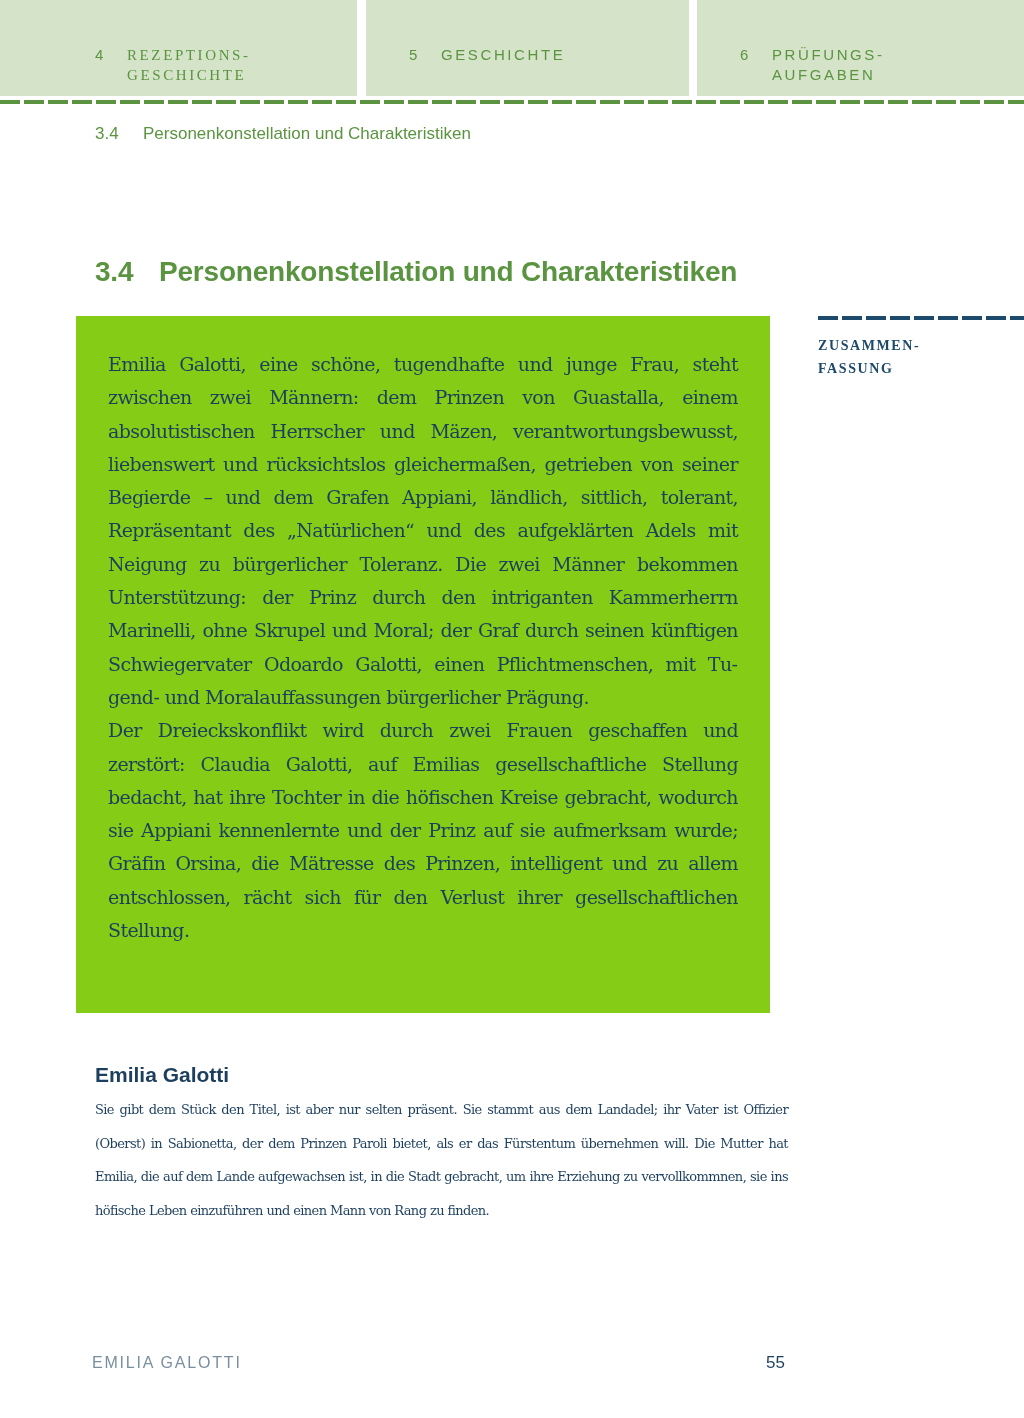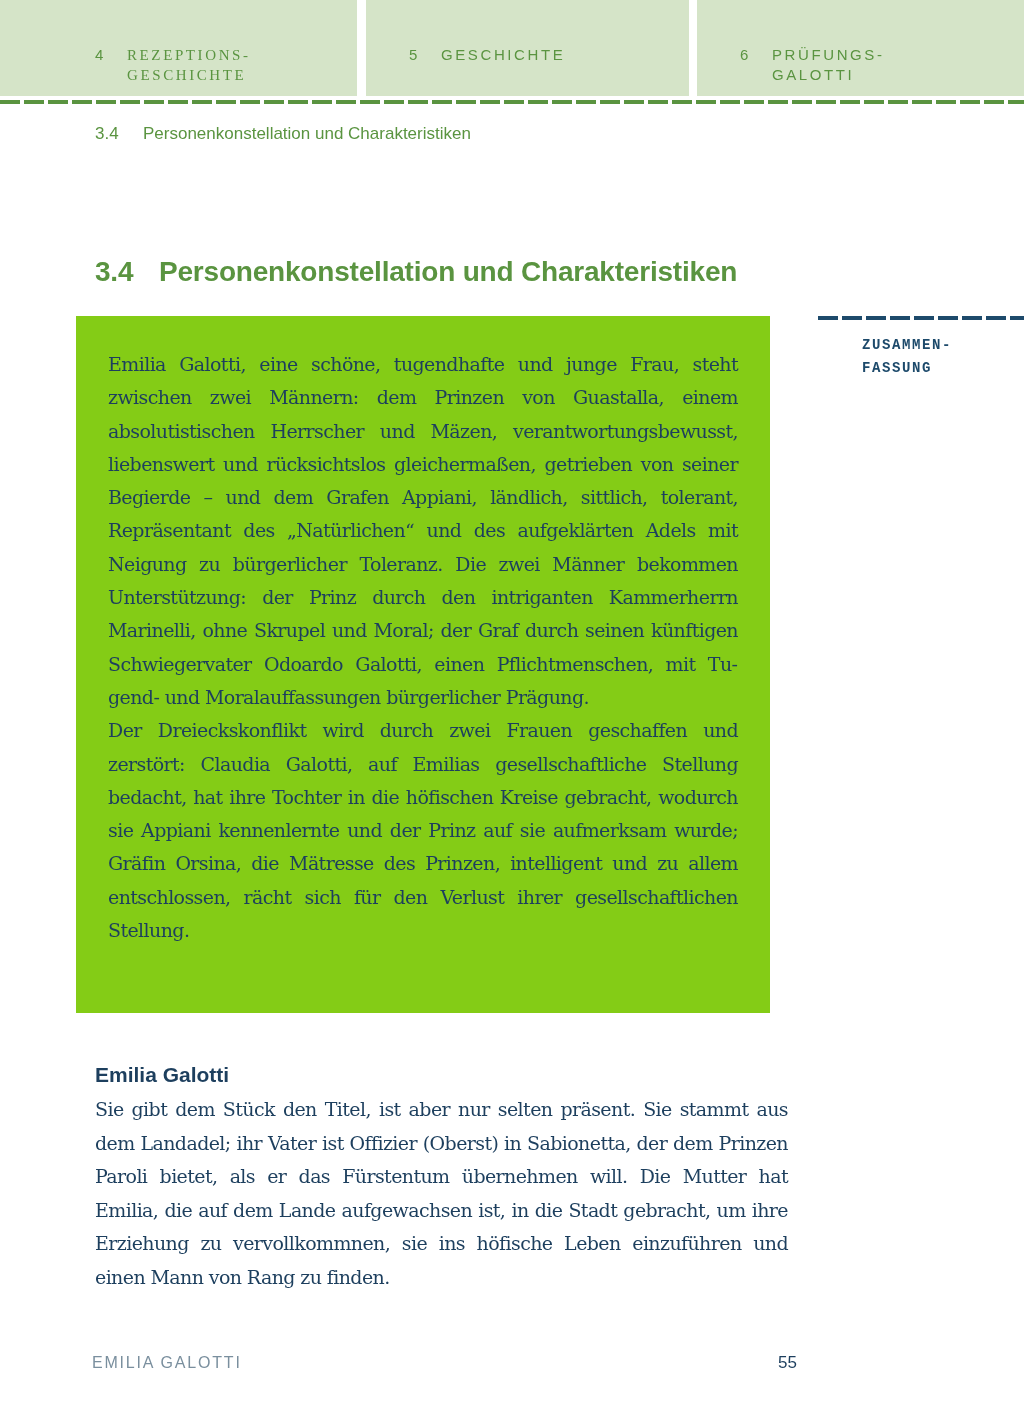--- a/index.html
+++ b/index.html
@@ -38,73 +38,73 @@
     color: #5a9440; letter-spacing: -0.2px;
   }
   .section-title .st-num { display: inline-block; width: 64px; }
 
   .margin-rule {
     position: absolute; left: 818px; top: 316px; width: 206px; height: 4px;
     background: repeating-linear-gradient(90deg, #1d4a6b 0 20px, transparent 20px 24px);
   }
   .margin-label {
     position: absolute; left: 818px; top: 334px;
-    font-family: Liberation Mono, monospace; font-size: 14px; font-weight: bold;
-    color: #1d4a6b; letter-spacing: 1.6px; line-height: 23px; white-space: pre-line; margin-left: 44px;
+    font-family: Liberation Serif, serif; font-size: 14px; font-weight: bold;
+    color: #1d4a6b; letter-spacing: 1.6px; line-height: 23px; white-space: pre-line;
   }
 
   .summary-box {
     position: absolute; left: 76px; top: 316px; width: 694px; height: 697px;
     background: #84cc16;
   }
   .summary-text {
     position: absolute; left: 32px; top: 32px; width: 630px;
     font-family: "DejaVu Serif", serif; font-size: 19px; line-height: 33.3px;
     color: #1d3f5e; text-align: justify; letter-spacing: -0.6px;
   }
   .summary-text p { margin: 0; }
 
   .char-heading {
     position: absolute; left: 95px; top: 1063px;
     font-family: "Liberation Sans", sans-serif; font-size: 21px; font-weight: bold;
     color: #1d3f5e;
   }
   .char-text {
     position: absolute; left: 95px; top: 1093px; width: 693px;
-    font-family: "DejaVu Serif", serif; font-size: 19px; line-height: 33.5px;
+    font-family: "DejaVu Serif", serif; font-size: 13px; line-height: 33.5px;
     color: #1d3f5e; text-align: justify; letter-spacing: -0.6px;
   }
 
   .footer-title {
     position: absolute; left: 92px; top: 1354px;
     font-family: "Liberation Sans", sans-serif; font-size: 16px;
     color: #7a8f9e; letter-spacing: 1.8px;
   }
   .footer-page {
     position: absolute; left: 766px; top: 1353px;
-    font-family: "Liberation Sans", sans-serif; font-size: 17px; color: #1d3f5e; margin-left: 12px;
+    font-family: "Liberation Sans", sans-serif; font-size: 17px; color: #1d3f5e;
   }
 </style>
 </head>
 <body>
 
 <nav class="tabs">
   <div class="tab tab1">
     <span class="num">4</span>
     <span class="lbl">REZEPTIONS-
 GESCHICHTE</span>
   </div>
   <div class="tab tab2">
     <span class="num">5</span>
     <span class="lbl">GESCHICHTE</span>
   </div>
   <div class="tab tab3">
     <span class="num">6</span>
     <span class="lbl">PRÜFUNGS-
-GALOTTI</span>
+AUFGABEN</span>
   </div>
 </nav>
 
 <div class="dashrule"></div>
 
 <div class="running-head">
   <span class="rh-num">3.4</span><span>Personenkonstellation und Charakteristiken</span>
 </div>
 
 <h1 class="section-title">

